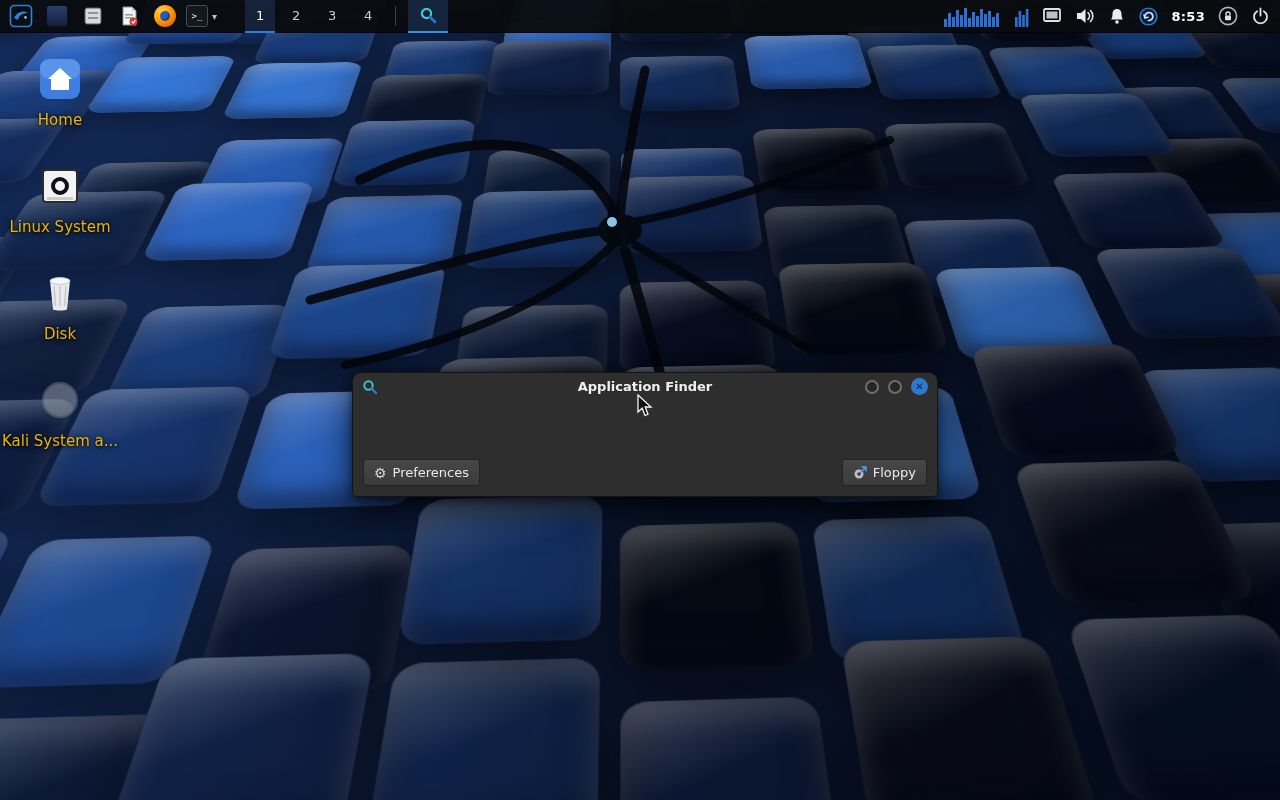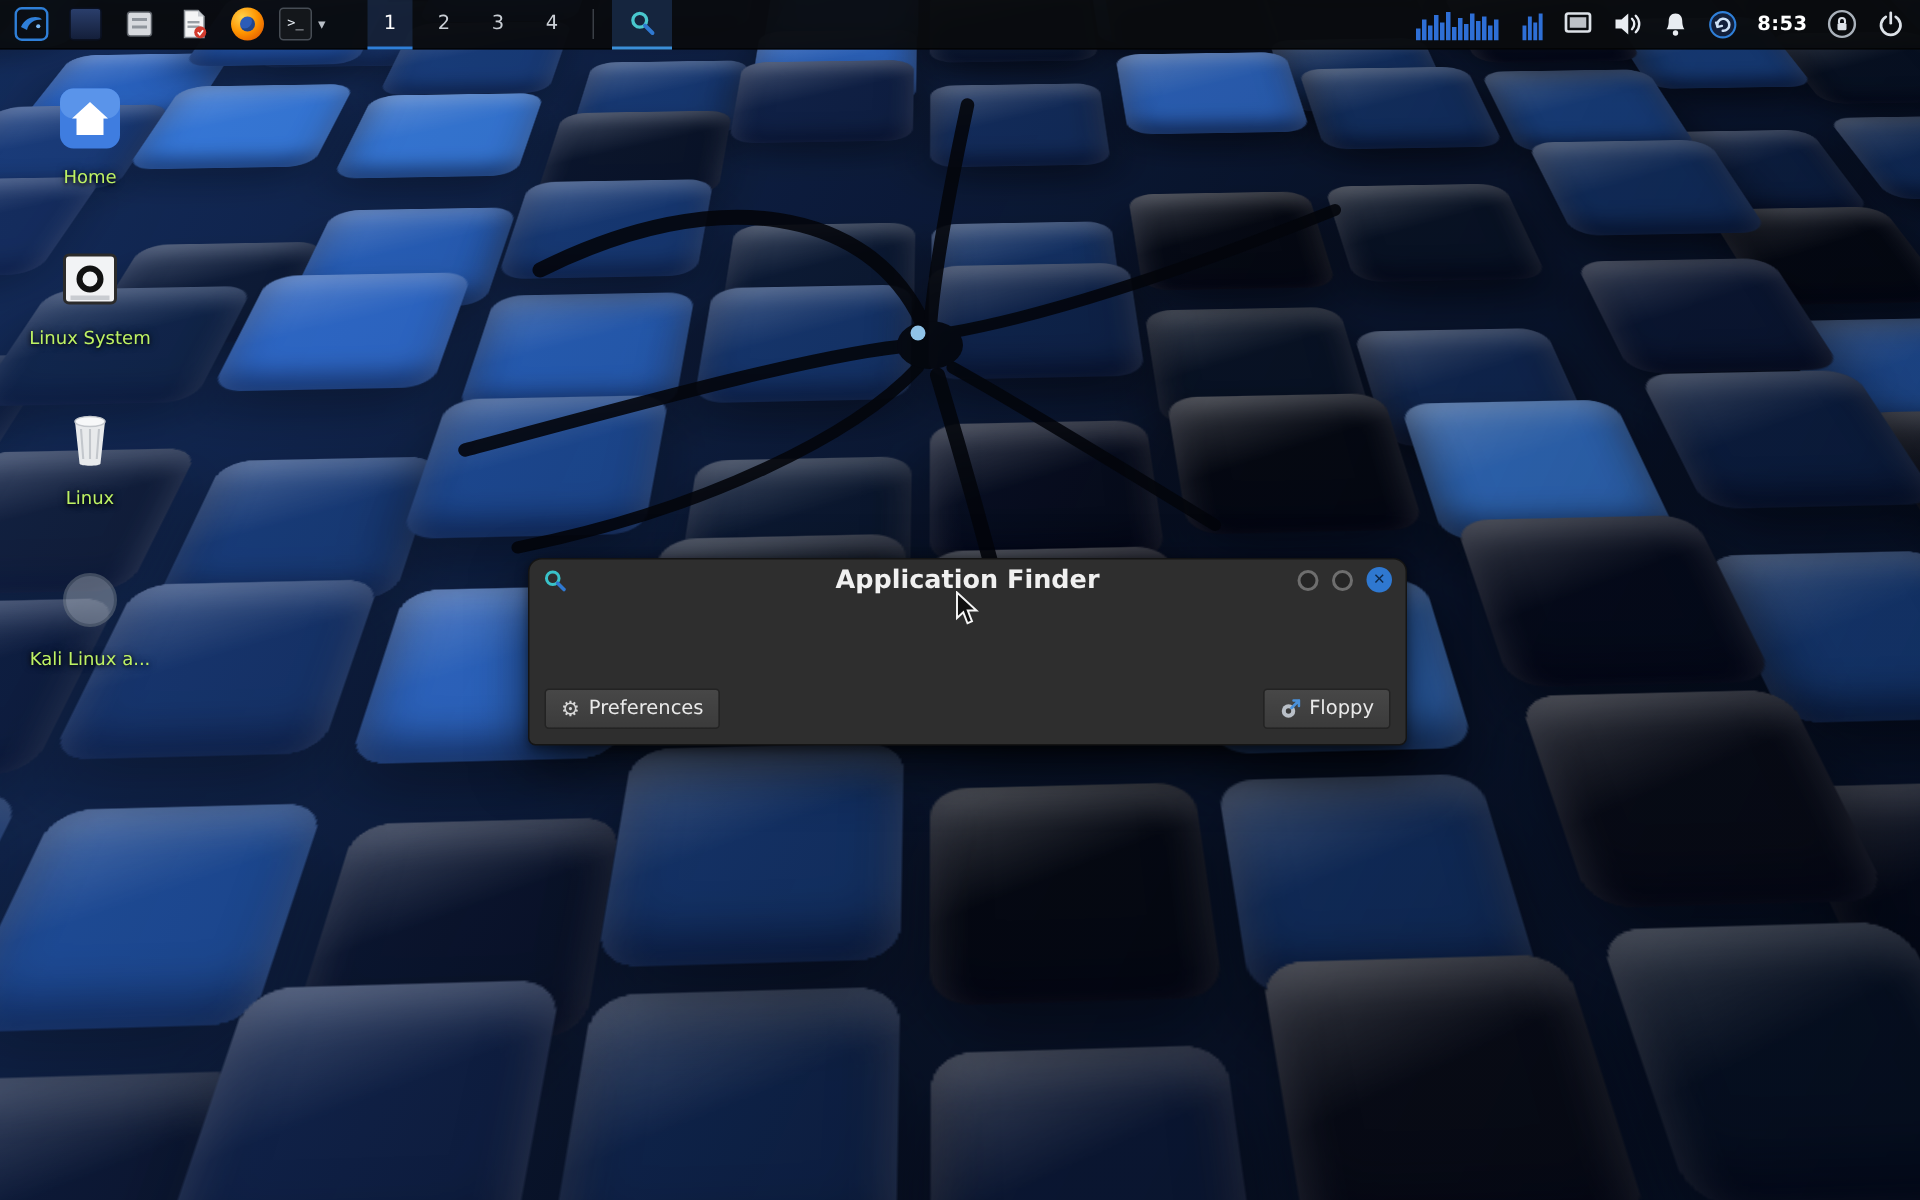--- a/index.html
+++ b/index.html
@@ -33,29 +33,29 @@
   .appicon { width:22px; height:22px; border-radius:3px; position:relative; }
   .ai-window { background:linear-gradient(#2a3e6b,#141f3a); border:1px solid #0a1020; }
   .ai-firefox { border-radius:50%; background:radial-gradient(circle at 34% 30%, #ffd34d, #ff9500 48%, #e25c00 85%); position:relative; overflow:hidden; }
   .ai-firefox::after { content:""; position:absolute; left:6px; top:6px; width:10px; height:10px; border-radius:50%; background:#2c5cb8; box-shadow:inset -2px -2px 0 rgba(0,0,0,.25); }
   .ai-terminal { background:#14171b; border:1px solid #474d55; color:#e8eef4; font-family:"DejaVu Sans Mono",monospace; font-size:9px; display:flex; align-items:center; justify-content:center; }
   .chev { color:#b8bec6; font-size:10px; padding:0 2px; }
 
   
   .desk-icons { position:absolute; left:12px; top:55px; width:96px; display:flex; flex-direction:column; gap:19px; z-index:5; }
   .desk-item { width:96px; height:88px; display:flex; flex-direction:column; align-items:center; gap:8px; }
-  .desk-item .dlabel { color:#bef264; font-size:12px; text-shadow:0 1px 3px rgba(0,0,0,.95), 0 0 6px rgba(0,0,0,.7); white-space:nowrap;text-align:center; }
+  .desk-item .dlabel { color:#eab308; font-size:15px; text-shadow:0 1px 3px rgba(0,0,0,.95), 0 0 6px rgba(0,0,0,.7); white-space:nowrap;text-align:center; }
   .dicon { width:48px; height:48px; display:flex; align-items:center; justify-content:center; }
 
   
   .finder { position:absolute; left:352px; top:372px; width:586px; height:125px; z-index:10;
     background:#2e2e2e; border:1px solid #141414; border-radius:9px 9px 5px 5px;
     box-shadow:0 14px 36px rgba(0,0,0,.65), 0 2px 8px rgba(0,0,0,.5); }
   .f-header { position:relative; height:27px; display:flex; align-items:center; padding:0 9px; }
-  .f-title { position:absolute; left:0; right:0; text-align:center; color:#f0f0f0; font-size:17px; font-weight:bold; pointer-events:none; }
+  .f-title { position:absolute; left:0; right:0; text-align:center; color:#f0f0f0; font-size:13px; font-weight:bold; pointer-events:none; }
   .f-controls { margin-left:auto; display:flex; align-items:center; gap:9px; z-index:2; }
   .wb { width:14px; height:14px; border-radius:50%; border:2px solid #6e6e6e; background:#262626; }
   .wb.close { width:17px; height:17px; border:none; background:#2f78d0; color:#0d2747; font-size:10px; font-weight:bold;
     display:flex; align-items:center; justify-content:center; line-height:1; }
   .f-body { display:flex; align-items:center; gap:11px; padding:6px 10px 0 12px; }
   .f-input { flex:1; height:31px; background:#1b1b1b; border:2px solid #4a90d9; border-radius:5px;
     display:flex; align-items:center; padding:0 9px; color:#ececec; font-size:13px; }
   .caret { display:inline-block; width:1px; height:16px; background:#fff; margin-left:1px; }
   .f-input .arrow { margin-left:auto; color:#c9c9c9; font-size:14px; }
   .f-buttons { position:absolute; left:10px; right:10px; bottom:10px; display:flex; justify-content:space-between; }
@@ -198,30 +198,30 @@
       <div class="dlabel">Linux System</div>
     </div>
     <div class="desk-item">
       <div class="dicon">
         <svg width="44" height="44" viewBox="0 0 44 44">
           <path d="M12 10 H32 L29 38 C29 40 15 40 15 38 Z" fill="#e8eaec"></path>
           <ellipse cx="22" cy="10" rx="10" ry="3.4" fill="#f7f8f9" stroke="#c3c7cc"></ellipse>
           <path d="M16 15 L17.5 35 M22 15 L22 35 M28 15 L26.5 35" stroke="#c3c7cc" stroke-width="1.4" fill="none"></path>
         </svg>
       </div>
-      <div class="dlabel">Linux</div>
+      <div class="dlabel">Disk</div>
     </div>
     <div class="desk-item">
       <div class="dicon">
         <svg width="44" height="44" viewBox="0 0 44 44" opacity="0.45">
           <circle cx="22" cy="22" r="17" fill="#aeb6bf"></circle>
           <circle cx="22" cy="22" r="17" fill="none" stroke="#7d8790" stroke-width="2"></circle>
         </svg>
       </div>
-      <div class="dlabel">Kali Linux a...</div>
+      <div class="dlabel">Kali System a...</div>
     </div>
   </div>
 
   <div class="finder">
     <div class="f-header">
       <svg width="16" height="16" viewBox="0 0 16 16">
         <circle cx="6.5" cy="6.5" r="4.2" fill="none" stroke="#39c2c9" stroke-width="2"></circle>
         <line x1="9.8" y1="9.8" x2="14" y2="14" stroke="#2f78d0" stroke-width="2.4" stroke-linecap="round"></line>
       </svg>
       <div class="f-title">Application Finder</div>

